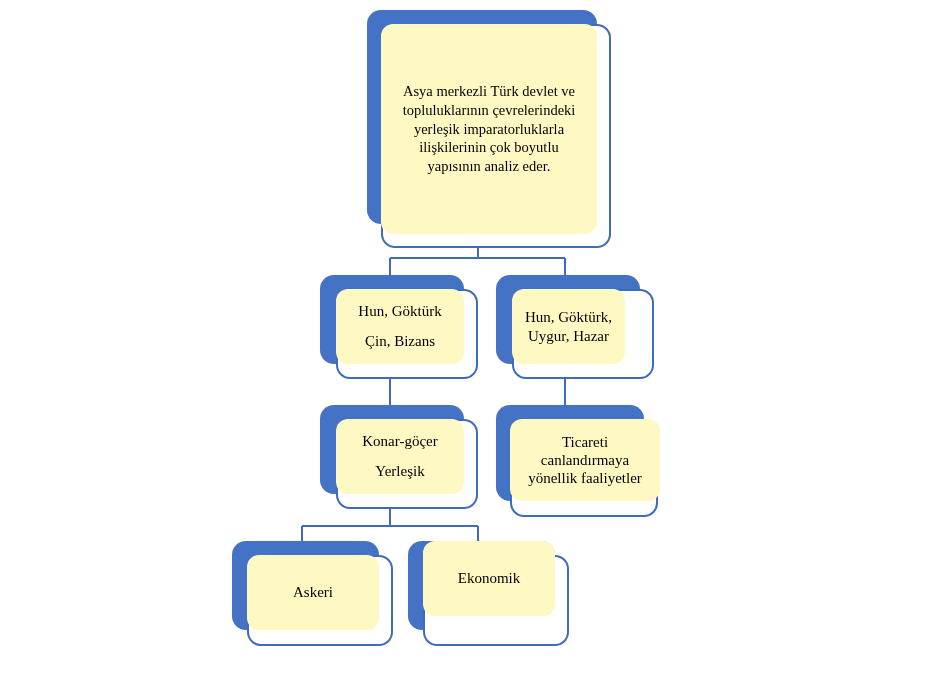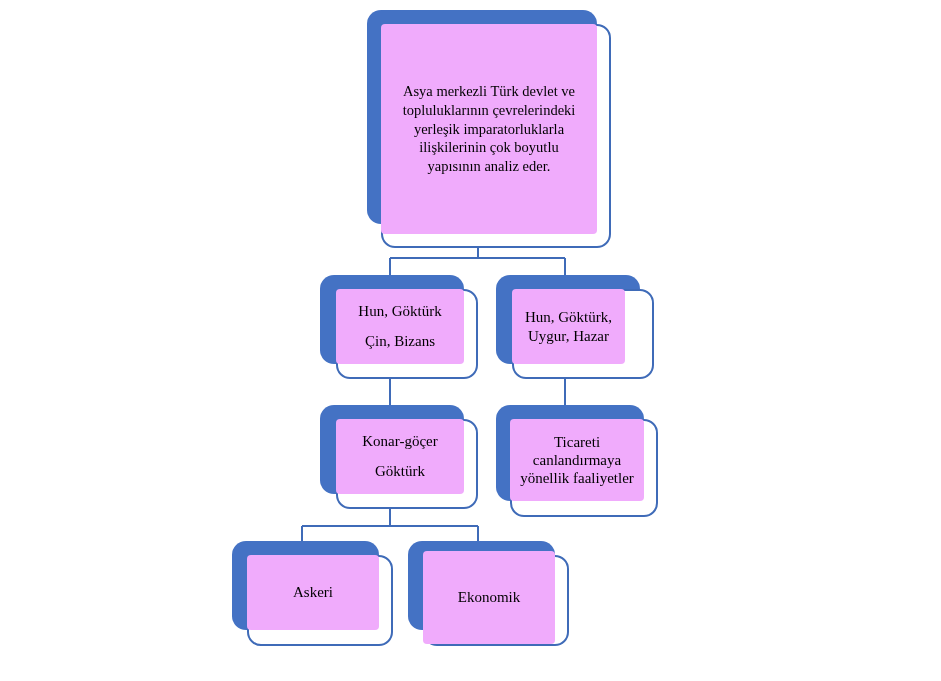--- a/index.html
+++ b/index.html
@@ -47,22 +47,22 @@
     background: #ffffff;
     border: 2px solid #3F6BB8;
     border-radius: 14px;
     box-sizing: border-box;
   }
   
   .node .panel {
     position: absolute;
     left: 0;
     top: 0;
-    background: #f0abfc;
-    border-radius: 4px;
+    background: #fef9c3;
+    border-radius: 12px;
     display: flex;
     align-items: center;
     justify-content: center;
     box-sizing: border-box;
   }
   .node .label {
     display: block;
     width: 100%;
     text-align: center;
     color: #000000;
@@ -123,43 +123,43 @@
       <span class="label">Hun, Göktürk,
 Uygur, Hazar</span>
     </div>
   </div>
 
   <div class="node wide-lines" style="left:320px; top:405px; width:158px; height:105px;">
     <div class="slab" style="width:144px; height:89px;"></div>
     <div class="card" style="left:16px; top:14px; width:142px; height:90px;"></div>
     <div class="panel" style="left:16px; top:14px; width:128px; height:75px;">
       <span class="label">Konar-göçer
-Göktürk</span>
+Yerleşik</span>
     </div>
   </div>
 
   <div class="node" style="left:496px; top:405px; width:162px; height:112px;">
     <div class="slab" style="width:148px; height:96px;"></div>
     <div class="card" style="left:14px; top:14px; width:148px; height:98px;"></div>
-    <div class="panel" style="left:14px; top:14px; width:134px; height:82px;">
+    <div class="panel" style="left:14px; top:14px; width:150px; height:82px;">
       <span class="label">Ticareti
 canlandırmaya
 yönellik faaliyetler</span>
     </div>
   </div>
 
   <div class="node" style="left:232px; top:541px; width:161px; height:105px;">
     <div class="slab" style="width:147px; height:89px;"></div>
     <div class="card" style="left:15px; top:14px; width:146px; height:91px;"></div>
     <div class="panel" style="left:15px; top:14px; width:132px; height:75px;">
       <span class="label">Askeri</span>
     </div>
   </div>
 
   <div class="node" style="left:408px; top:541px; width:161px; height:105px;">
     <div class="slab" style="width:147px; height:89px;"></div>
     <div class="card" style="left:15px; top:14px; width:146px; height:91px;"></div>
-    <div class="panel" style="left:15px; top:10px; width:132px; height:93px;">
+    <div class="panel" style="left:15px; top:0; width:132px; height:75px;">
       <span class="label">Ekonomik</span>
     </div>
   </div>
 
 </div>
 
 </body></html>

